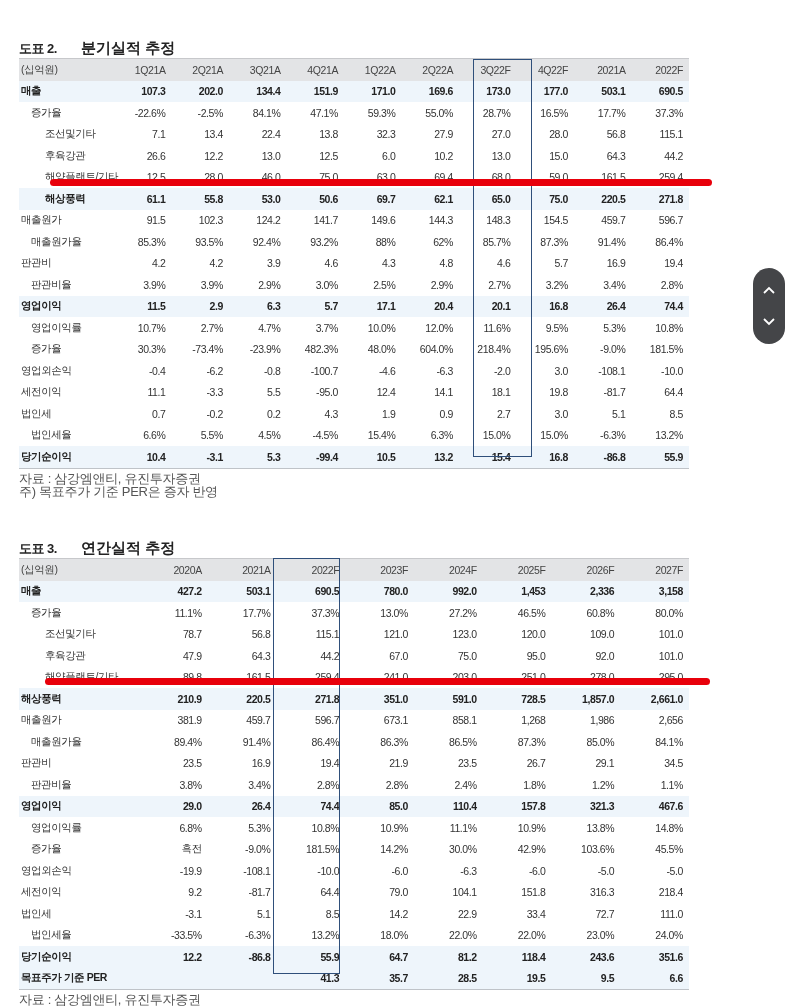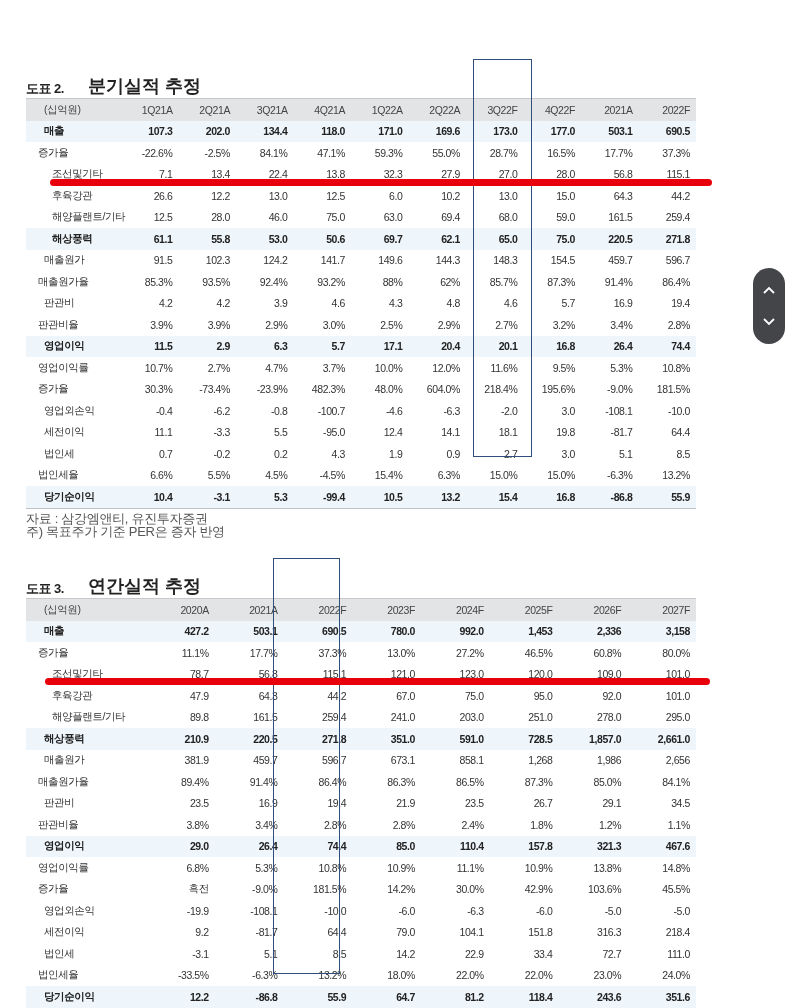--- a/index.html
+++ b/index.html
@@ -1,25 +1,25 @@
 <!DOCTYPE html>
 <html><head>
 <meta charset="utf-8">
 <style>
   html, body { margin:0; padding:0; background:#ffffff; }
   body { width:800px; height:1008px; position:relative; overflow:hidden;
          font-family:"Liberation Sans", "DejaVu Sans", sans-serif; color:#333; }
-  .fig { position:absolute; left:26px; width:670px;margin-top:40px; }
+  .fig { position:absolute; left:19px; width:670px; }
   .fig-title { height:22px; display:flex; align-items:flex-end; font-weight:bold; font-size:13px; color:#222; }
   .fig-title .num { width:62px; letter-spacing:-0.5px; }
-  .fig-title .name { font-size:18px; }
+  .fig-title .name { font-size:15px; }
   table { border-collapse:collapse; width:670px; table-layout:fixed; font-size:10.5px; letter-spacing:-0.4px; }
   th, td { height:21.5px; padding:0 6px 0 0; text-align:right; white-space:nowrap; font-weight:normal; }
   th { background:#e3e4e6; color:#444; border-top:1px solid #c7c8cb; }
-  th:first-child, td:first-child { text-align:left; padding-left:18px; }
+  th:first-child, td:first-child { text-align:left; padding-left:2px; }
   tr.hl td { background:#eef5fb; font-weight:bold; color:#222; }
   tr.sub td:first-child { padding-left:12px; }
   tr.sub2 td:first-child { padding-left:26px; }
   tr.last td { border-bottom:1px solid #bfc3c8; }
   td.lbl { color:#333; }
   .box { position:absolute; border:1.6px solid #2f4f7a; pointer-events:none; }
   .redline { position:absolute; height:7px; background:#e8000b; border-radius:4px; }
   .note { font-size:13px; color:#555; line-height:13px; letter-spacing:-0.3px; }
   .scroll-pill { position:absolute; left:753px; top:268px; width:32px; height:76px; background:#444548;
                  border-radius:16px; display:flex; flex-direction:column; align-items:center; justify-content:space-around; padding:6px 0; box-sizing:border-box; }
@@ -61,21 +61,21 @@
           <th>2021A</th>
           <th>2022F</th>
         </tr>
       </thead>
       <tbody>
         <tr class="hl">
           <td class="lbl">매출</td>
           <td>107.3</td>
           <td>202.0</td>
           <td>134.4</td>
-          <td>118.0</td>
+          <td>151.9</td>
           <td>171.0</td>
           <td>169.6</td>
           <td>173.0</td>
           <td>177.0</td>
           <td>503.1</td>
           <td>690.5</td>
         </tr>
         <tr class="sub">
           <td class="lbl">증가율</td>
           <td>-22.6%</td>

